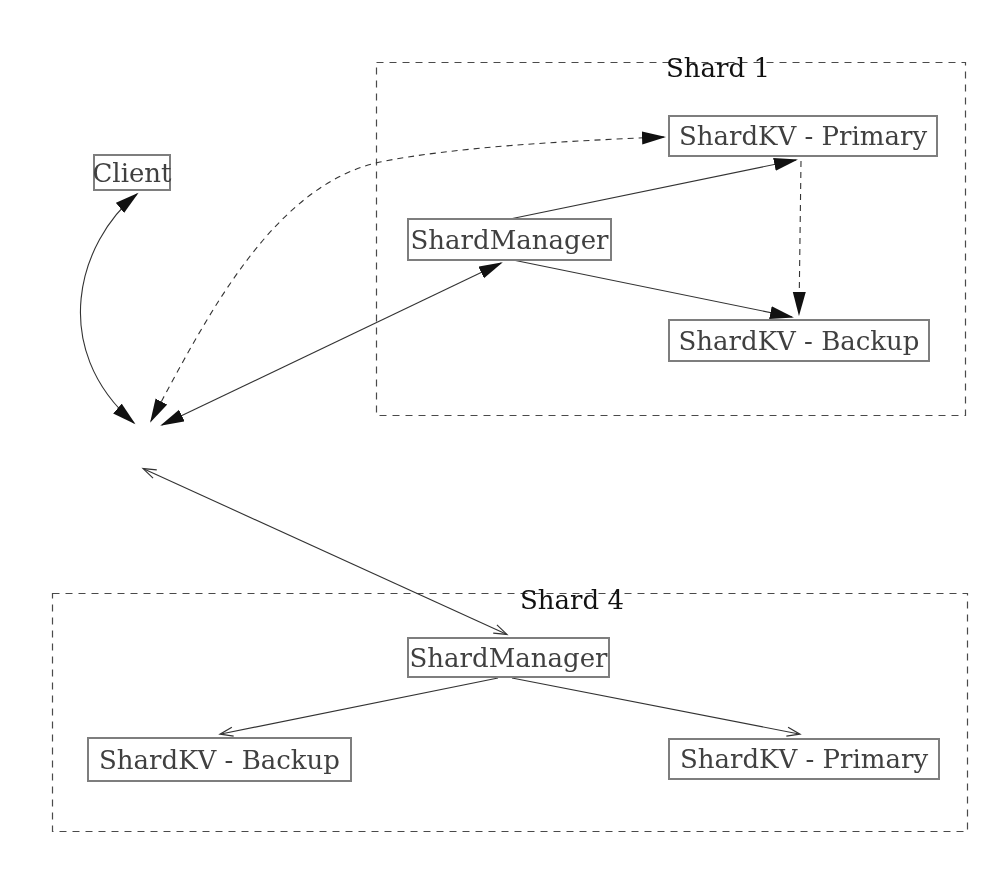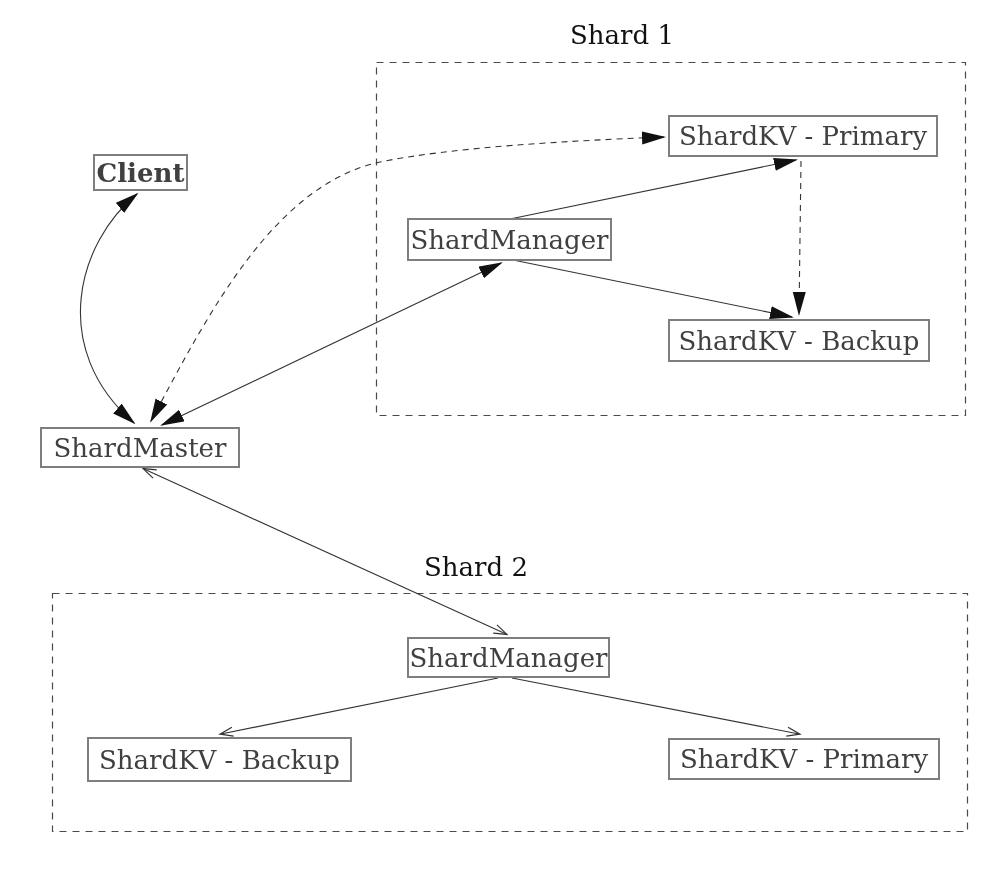--- a/index.html
+++ b/index.html
@@ -31,24 +31,25 @@
     font-size: 26px;
     display: flex;
     align-items: center;
     justify-content: center;
     white-space: nowrap;
     z-index: 2;
   }
   .group-title {
     position: absolute;
     width: 200px;
-    text-align: left;
+    text-align: right;
     color: #111111;
     font-size: 26px;
     z-index: 2;
+    margin-top: 33px;
   }
 </style>
 </head>
 <body>
 
 <div id="canvas">
 
   <svg id="wires" width="1004" height="894" viewBox="0 0 1004 894" xmlns="http://www.w3.org/2000/svg">
     <defs>
       <marker id="af" markerUnits="userSpaceOnUse" markerWidth="26" markerHeight="14" refX="22" refY="6.5" orient="auto-start-reverse">
@@ -75,25 +76,24 @@
     <path d="M 801,161 L 799,314" fill="none" stroke="#333333" stroke-width="1.1" stroke-dasharray="6 5" marker-end="url(#af)"></path>
 
     <path d="M 144,469 L 506,634" fill="none" stroke="#333333" stroke-width="1.1" marker-start="url(#as)" marker-end="url(#as)"></path>
 
     <path d="M 498,678 L 221,734" fill="none" stroke="#333333" stroke-width="1.1" marker-end="url(#as)"></path>
 
     <path d="M 512,678 L 799,734" fill="none" stroke="#333333" stroke-width="1.1" marker-end="url(#as)"></path>
   </svg>
 
   <div class="group-title" style="left:570px; top:20px;">Shard 1</div>
-  <div class="group-title" style="left:424px; top:552px;">Shard 2</div>
+  <div class="group-title" style="left:424px; top:552px;">Shard 4</div>
 
-  <div class="node" style="left:93px; top:154px; width:95px; height:37px;font-weight:bold;">Client</div>
+  <div class="node" style="left:93px; top:154px; width:78px; height:37px;">Client</div>
 
-  <div class="node" style="left:40px; top:427px; width:200px; height:41px;">ShardMaster</div>
 
   <div class="node" style="left:668px; top:115px; width:270px; height:42px;">ShardKV - Primary</div>
 
   <div class="node" style="left:407px; top:218px; width:205px; height:43px;">ShardManager</div>
 
   <div class="node" style="left:668px; top:319px; width:262px; height:43px;">ShardKV - Backup</div>
 
   <div class="node" style="left:407px; top:637px; width:203px; height:41px;">ShardManager</div>
 
   <div class="node" style="left:87px; top:737px; width:265px; height:45px;">ShardKV - Backup</div>

